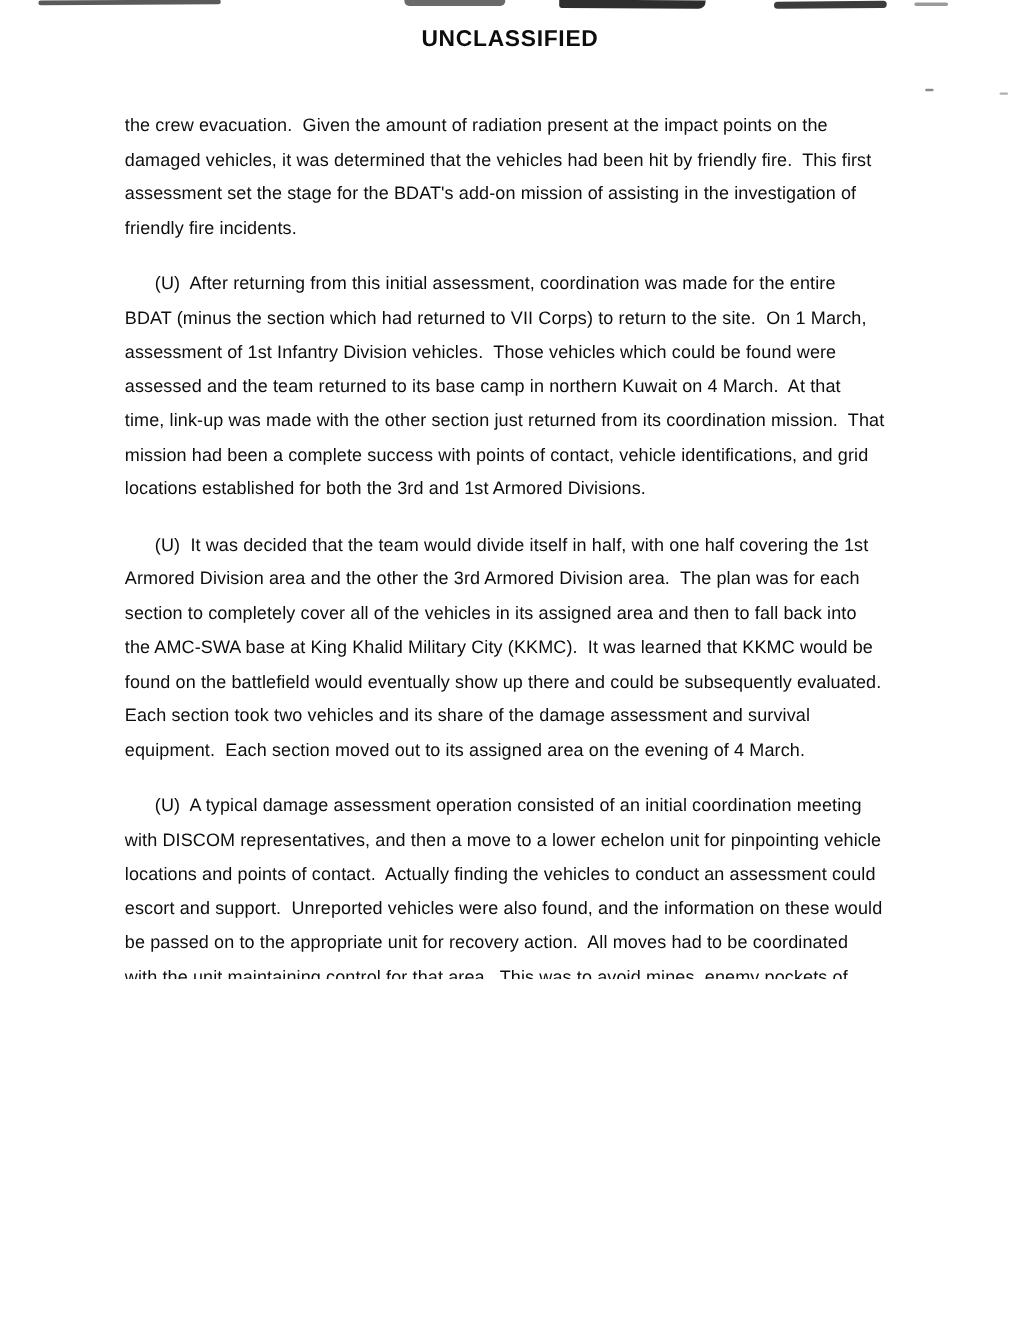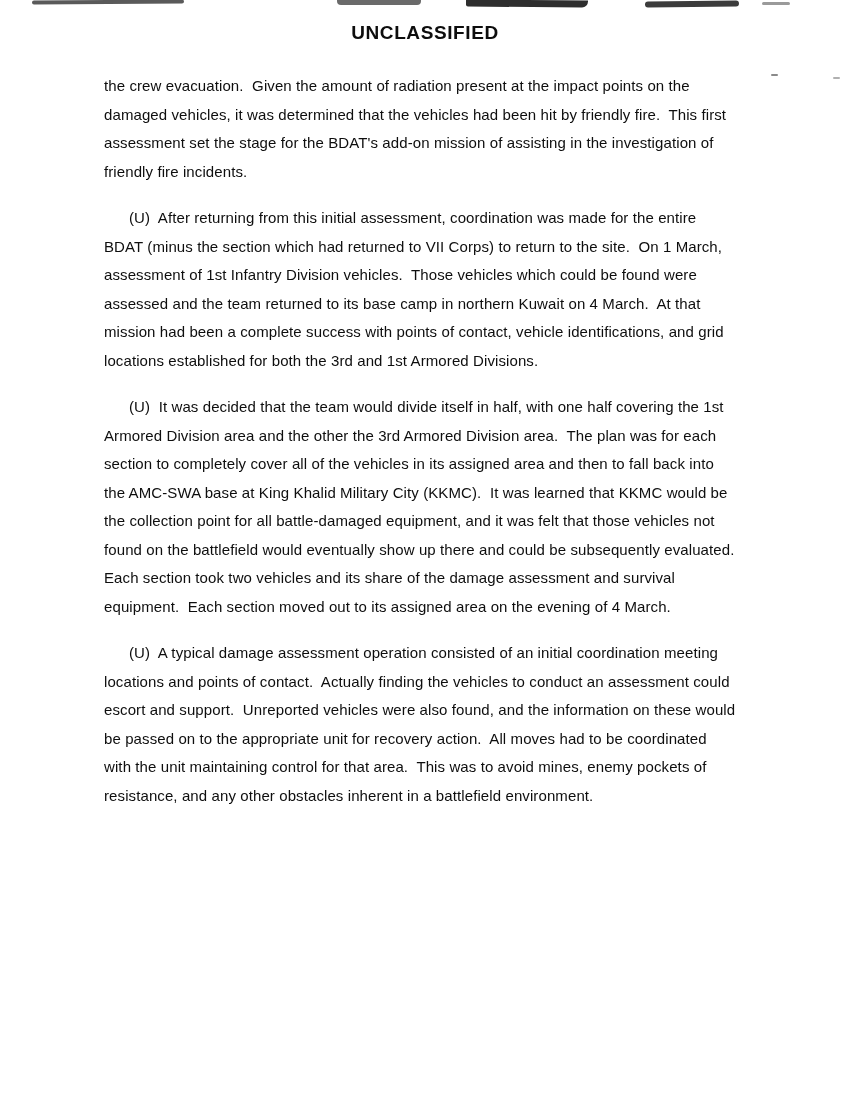--- a/index.html
+++ b/index.html
@@ -40,21 +40,21 @@
     text-align: center;
     font-size: 19px;
     font-weight: bold;
     letter-spacing: 0.6px;
     color: #0d0d0d;
   }
 
   .doc-body {
     position: absolute;
     left: 104px;
-    top: 72px;
+    top: 91px;
     width: 680px;
     font-size: 15px;
     color: #0e0e0e;
   }
   .paragraph { margin: 0 0 18px 0; }
   .line {
     white-space: pre;
     line-height: 28.5px;
     height: 28.5px;
     letter-spacing: 0.1px;
@@ -103,35 +103,36 @@
         <div class="line">the crew evacuation.  Given the amount of radiation present at the impact points on the</div>
         <div class="line">damaged vehicles, it was determined that the vehicles had been hit by friendly fire.  This first</div>
         <div class="line">assessment set the stage for the BDAT's add-on mission of assisting in the investigation of</div>
         <div class="line">friendly fire incidents.</div>
       </div>
       <div class="paragraph indented">
         <div class="line">(U)  After returning from this initial assessment, coordination was made for the entire</div>
         <div class="line">BDAT (minus the section which had returned to VII Corps) to return to the site.  On 1 March,</div>
         <div class="line">assessment of 1st Infantry Division vehicles.  Those vehicles which could be found were</div>
         <div class="line">assessed and the team returned to its base camp in northern Kuwait on 4 March.  At that</div>
+        <div class="line">time, link-up was made with the other section just returned from its coordination mission.  That</div>
         <div class="line">mission had been a complete success with points of contact, vehicle identifications, and grid</div>
         <div class="line">locations established for both the 3rd and 1st Armored Divisions.</div>
       </div>
       <div class="paragraph indented">
         <div class="line">(U)  It was decided that the team would divide itself in half, with one half covering the 1st</div>
         <div class="line">Armored Division area and the other the 3rd Armored Division area.  The plan was for each</div>
         <div class="line">section to completely cover all of the vehicles in its assigned area and then to fall back into</div>
         <div class="line">the AMC-SWA base at King Khalid Military City (KKMC).  It was learned that KKMC would be</div>
-        <div class="line">the collection point for all battle-damaged equipment, and it was felt that those vehicles not</div>
         <div class="line">found on the battlefield would eventually show up there and could be subsequently evaluated.</div>
         <div class="line">Each section took two vehicles and its share of the damage assessment and survival</div>
         <div class="line">equipment.  Each section moved out to its assigned area on the evening of 4 March.</div>
       </div>
       <div class="paragraph indented">
         <div class="line">(U)  A typical damage assessment operation consisted of an initial coordination meeting</div>
+        <div class="line">with DISCOM representatives, and then a move to a lower echelon unit for pinpointing vehicle</div>
         <div class="line">locations and points of contact.  Actually finding the vehicles to conduct an assessment could</div>
         <div class="line">escort and support.  Unreported vehicles were also found, and the information on these would</div>
         <div class="line">be passed on to the appropriate unit for recovery action.  All moves had to be coordinated</div>
         <div class="line">with the unit maintaining control for that area.  This was to avoid mines, enemy pockets of</div>
         <div class="line">resistance, and any other obstacles inherent in a battlefield environment.</div>
       </div>
     </main>
 
   <div class="page-number">11</div>
 

